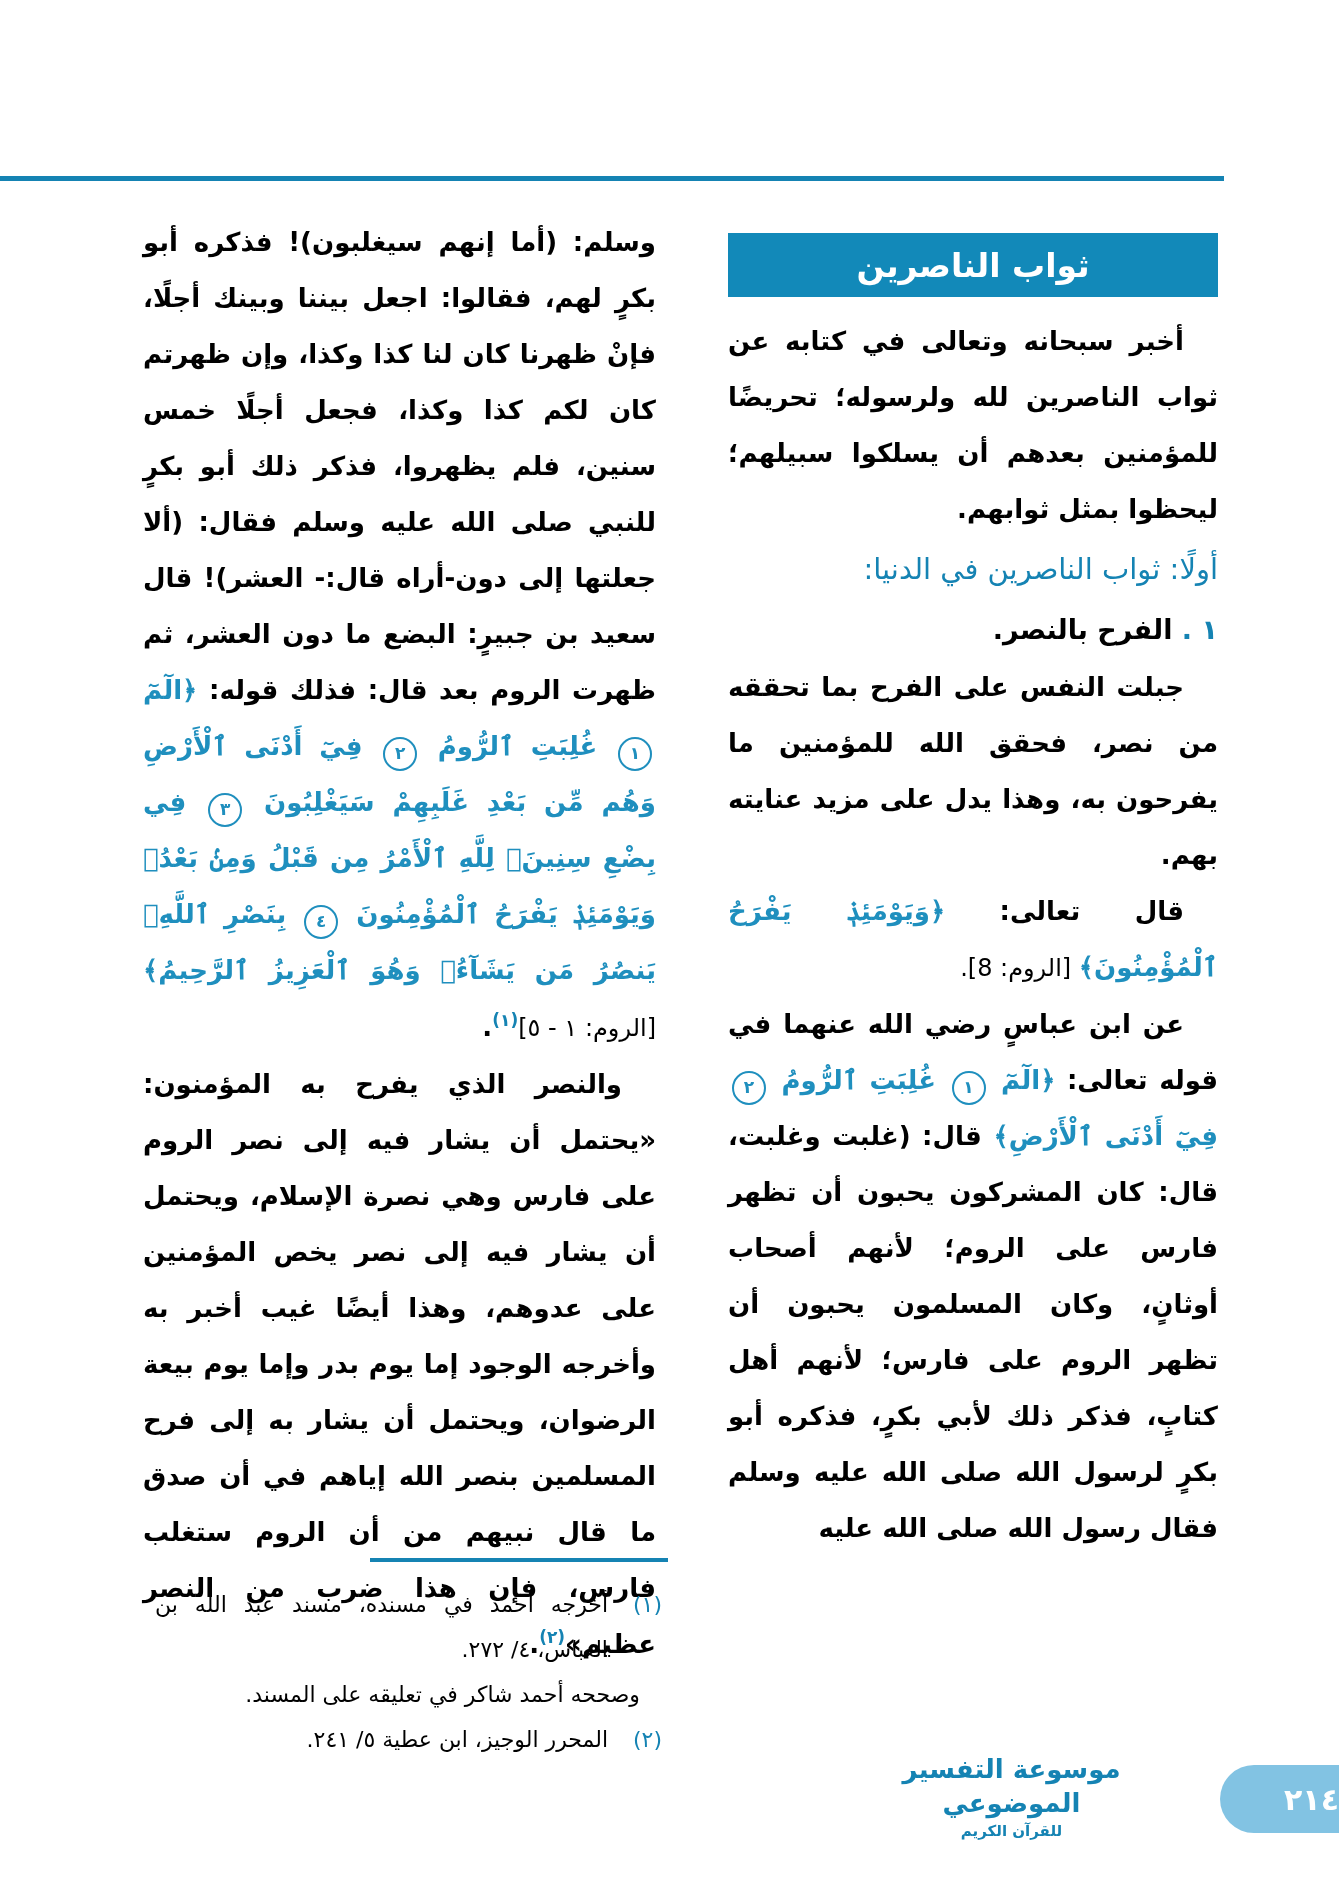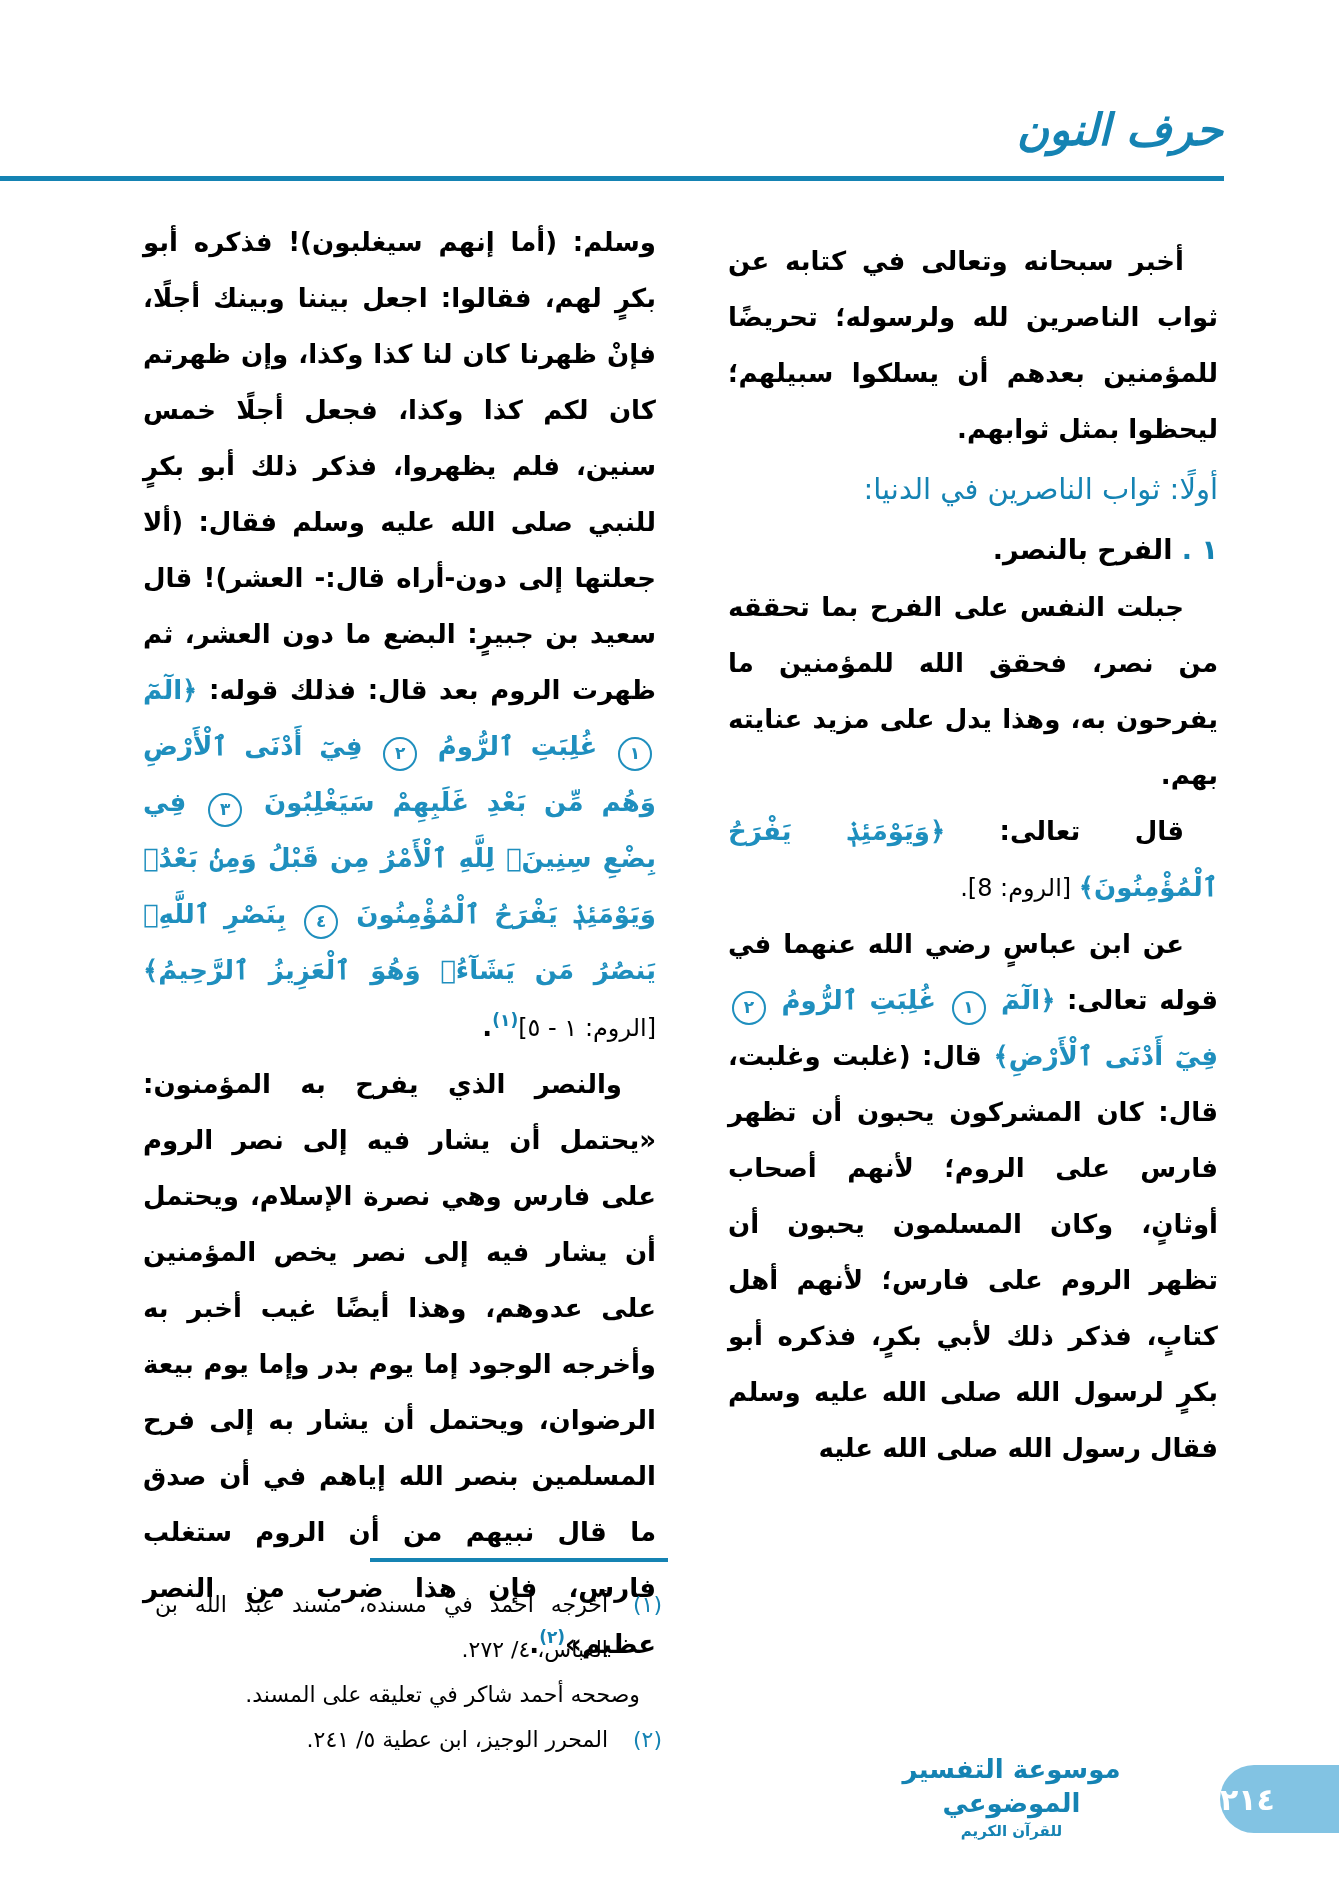--- a/index.html
+++ b/index.html
@@ -80,33 +80,35 @@
     position:absolute;left:864px;top:1752px;width:295px;
     text-align:center;color:#1583B3;
   }
   .footer-logo .l1{font-size:26px;font-weight:bold;line-height:34px;}
   .footer-logo .l2{font-size:15px;font-weight:bold;line-height:22px;}
   .page-badge{
     position:absolute;top:1765px;right:0;
     width:119px;height:68px;
     background:#82C3E3;border-radius:34px 0 0 34px;
     color:#fff;font-size:30px;font-weight:bold;
-    display:flex;align-items:center;justify-content:flex-end;
+    display:flex;align-items:center;justify-content:flex-start;
     letter-spacing:4px;
   }
 </style>
 </head>
 <body>
 
 <div class="page">
 
-  <div class="chapter-title">حرف النون</div>
   <div class="header-rule"></div>
 
   <div class="col right-col">
+    <div class="section-box">
+      <span>ثواب الناصرين</span>
+    </div>
     <p class="body indent">
       <span>أخبر سبحانه وتعالى في كتابه عن ثواب الناصرين لله ولرسوله؛ تحريضًا للمؤمنين بعدهم أن يسلكوا سبيلهم؛ ليحظوا بمثل ثوابهم.</span>
     </p>
     <p class="subtitle">أولًا: ثواب الناصرين في الدنيا:</p>
     <p class="item-line">
       <span class="item-num">١ .</span><span> الفرح بالنصر.</span>
     </p>
     <p class="body indent">
       <span>جبلت النفس على الفرح بما تحققه من نصر، فحقق الله للمؤمنين ما يفرحون به، وهذا يدل على مزيد عنايته بهم.</span>
     </p>

